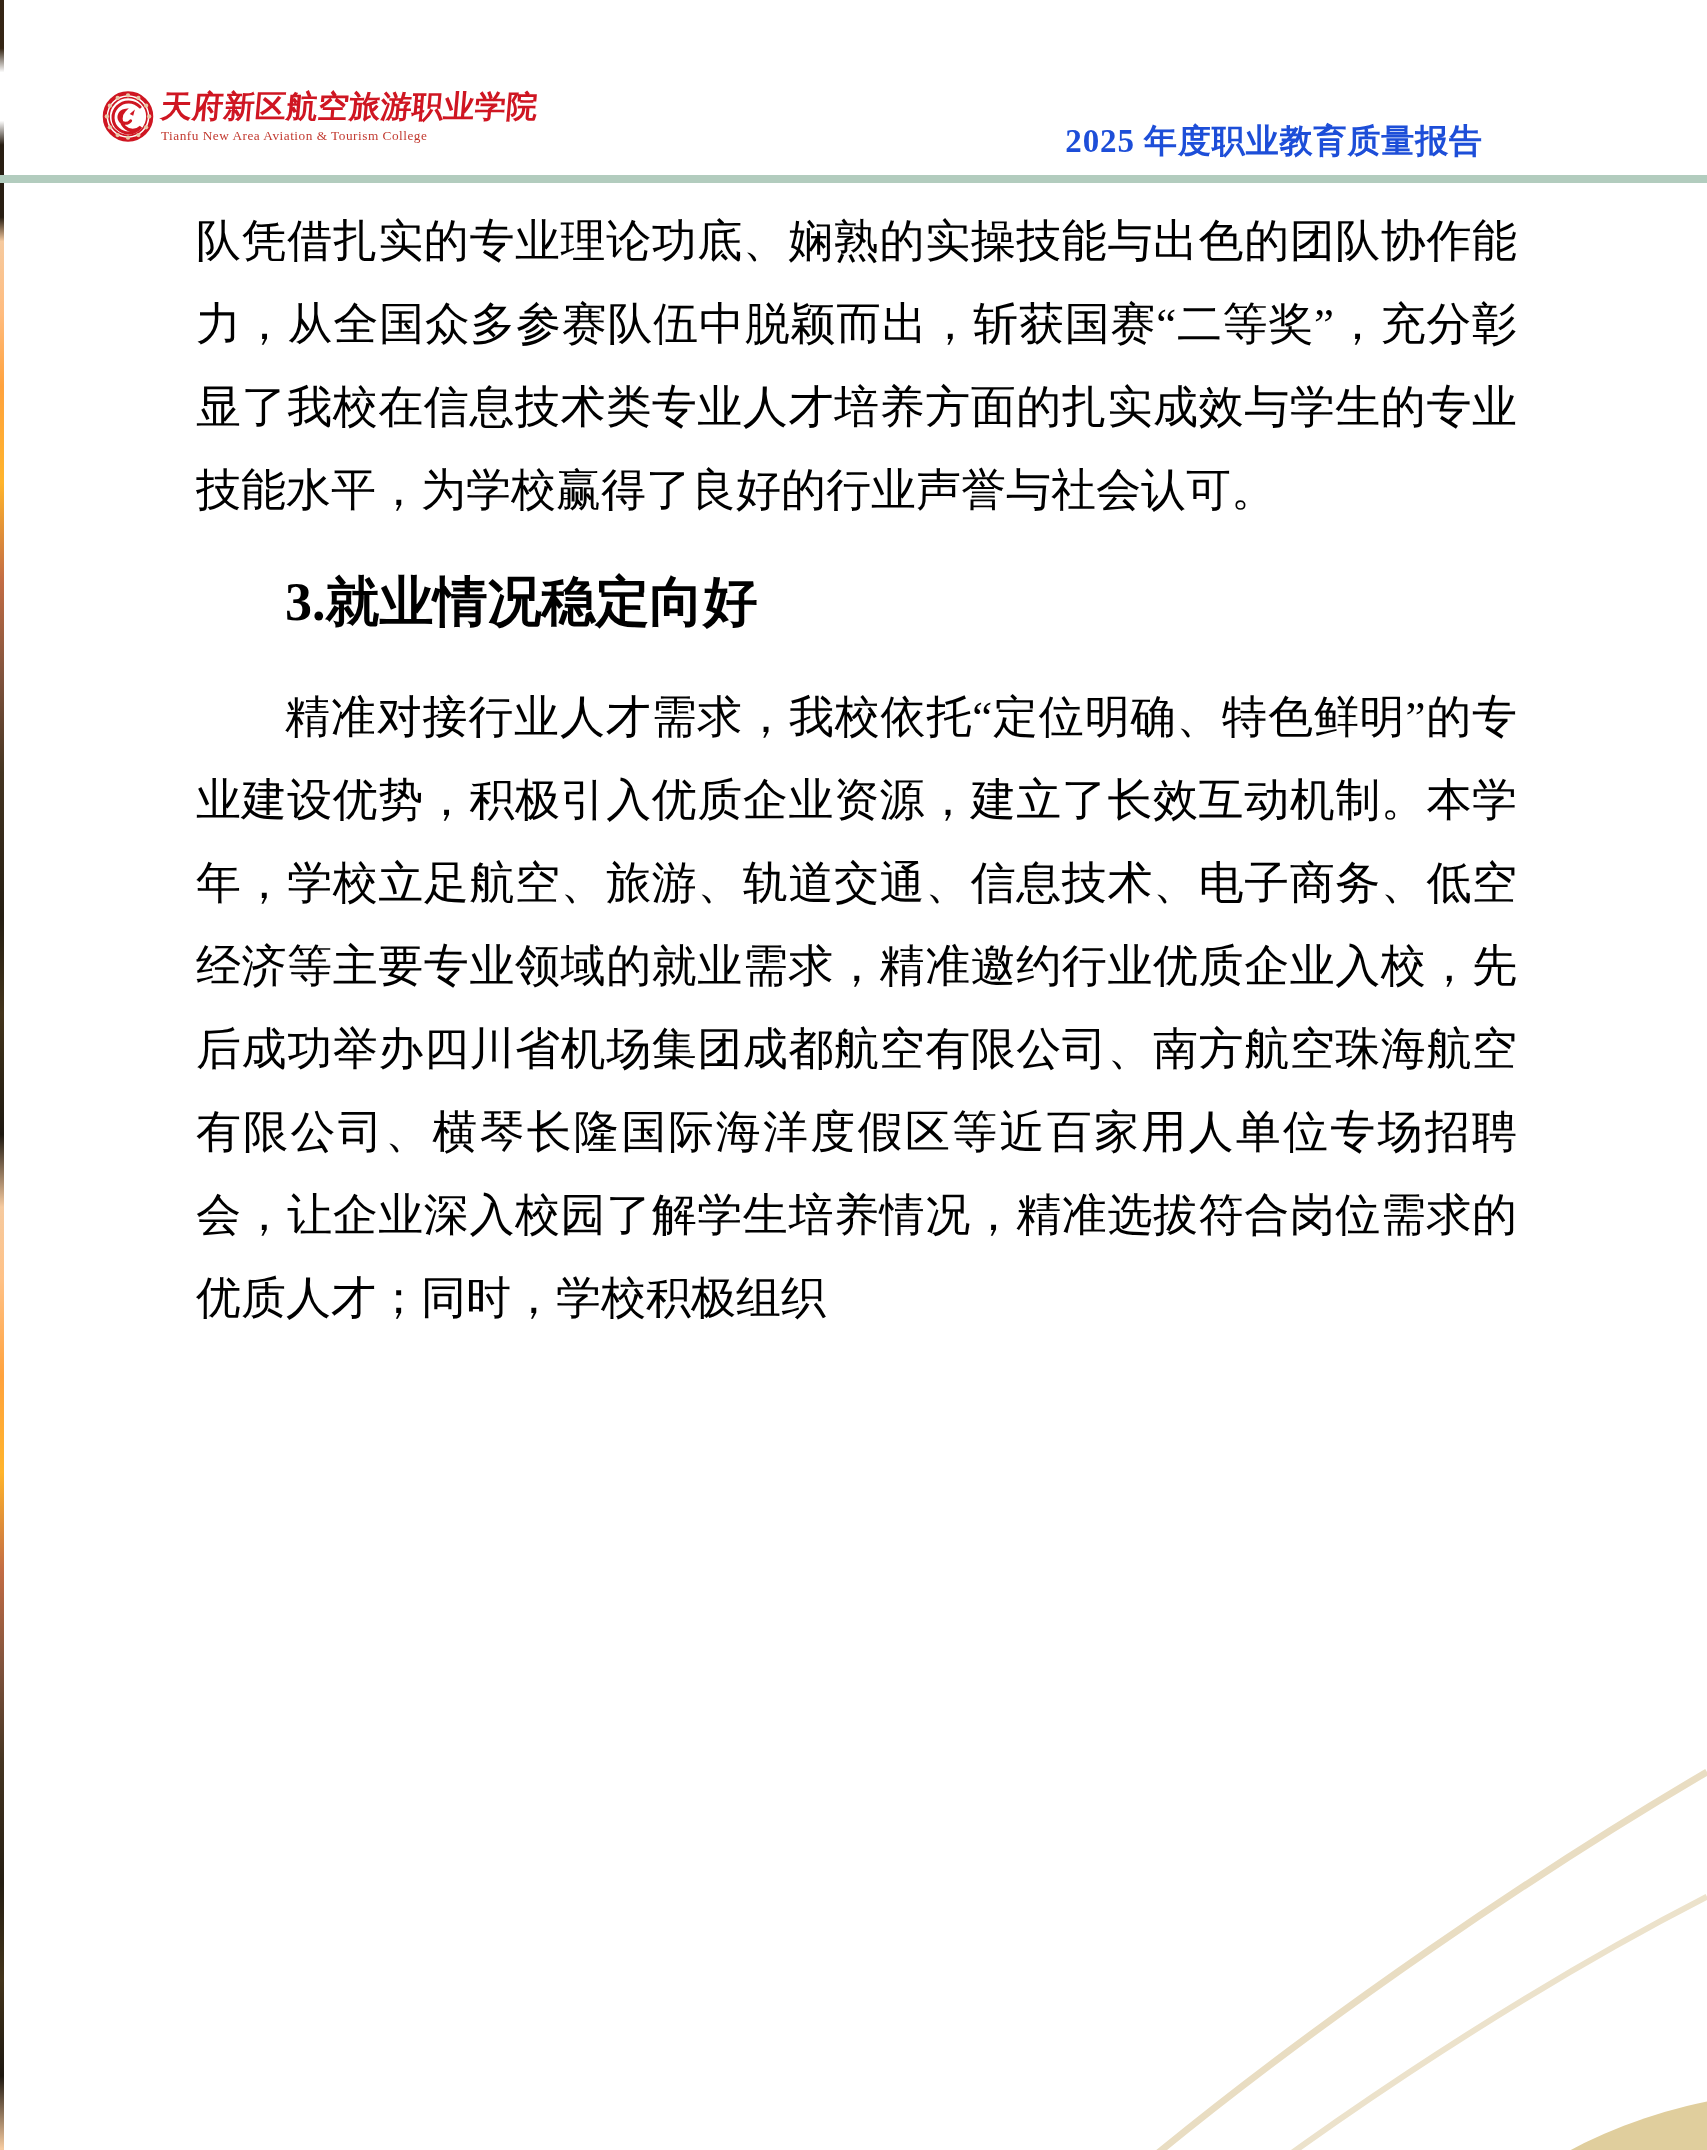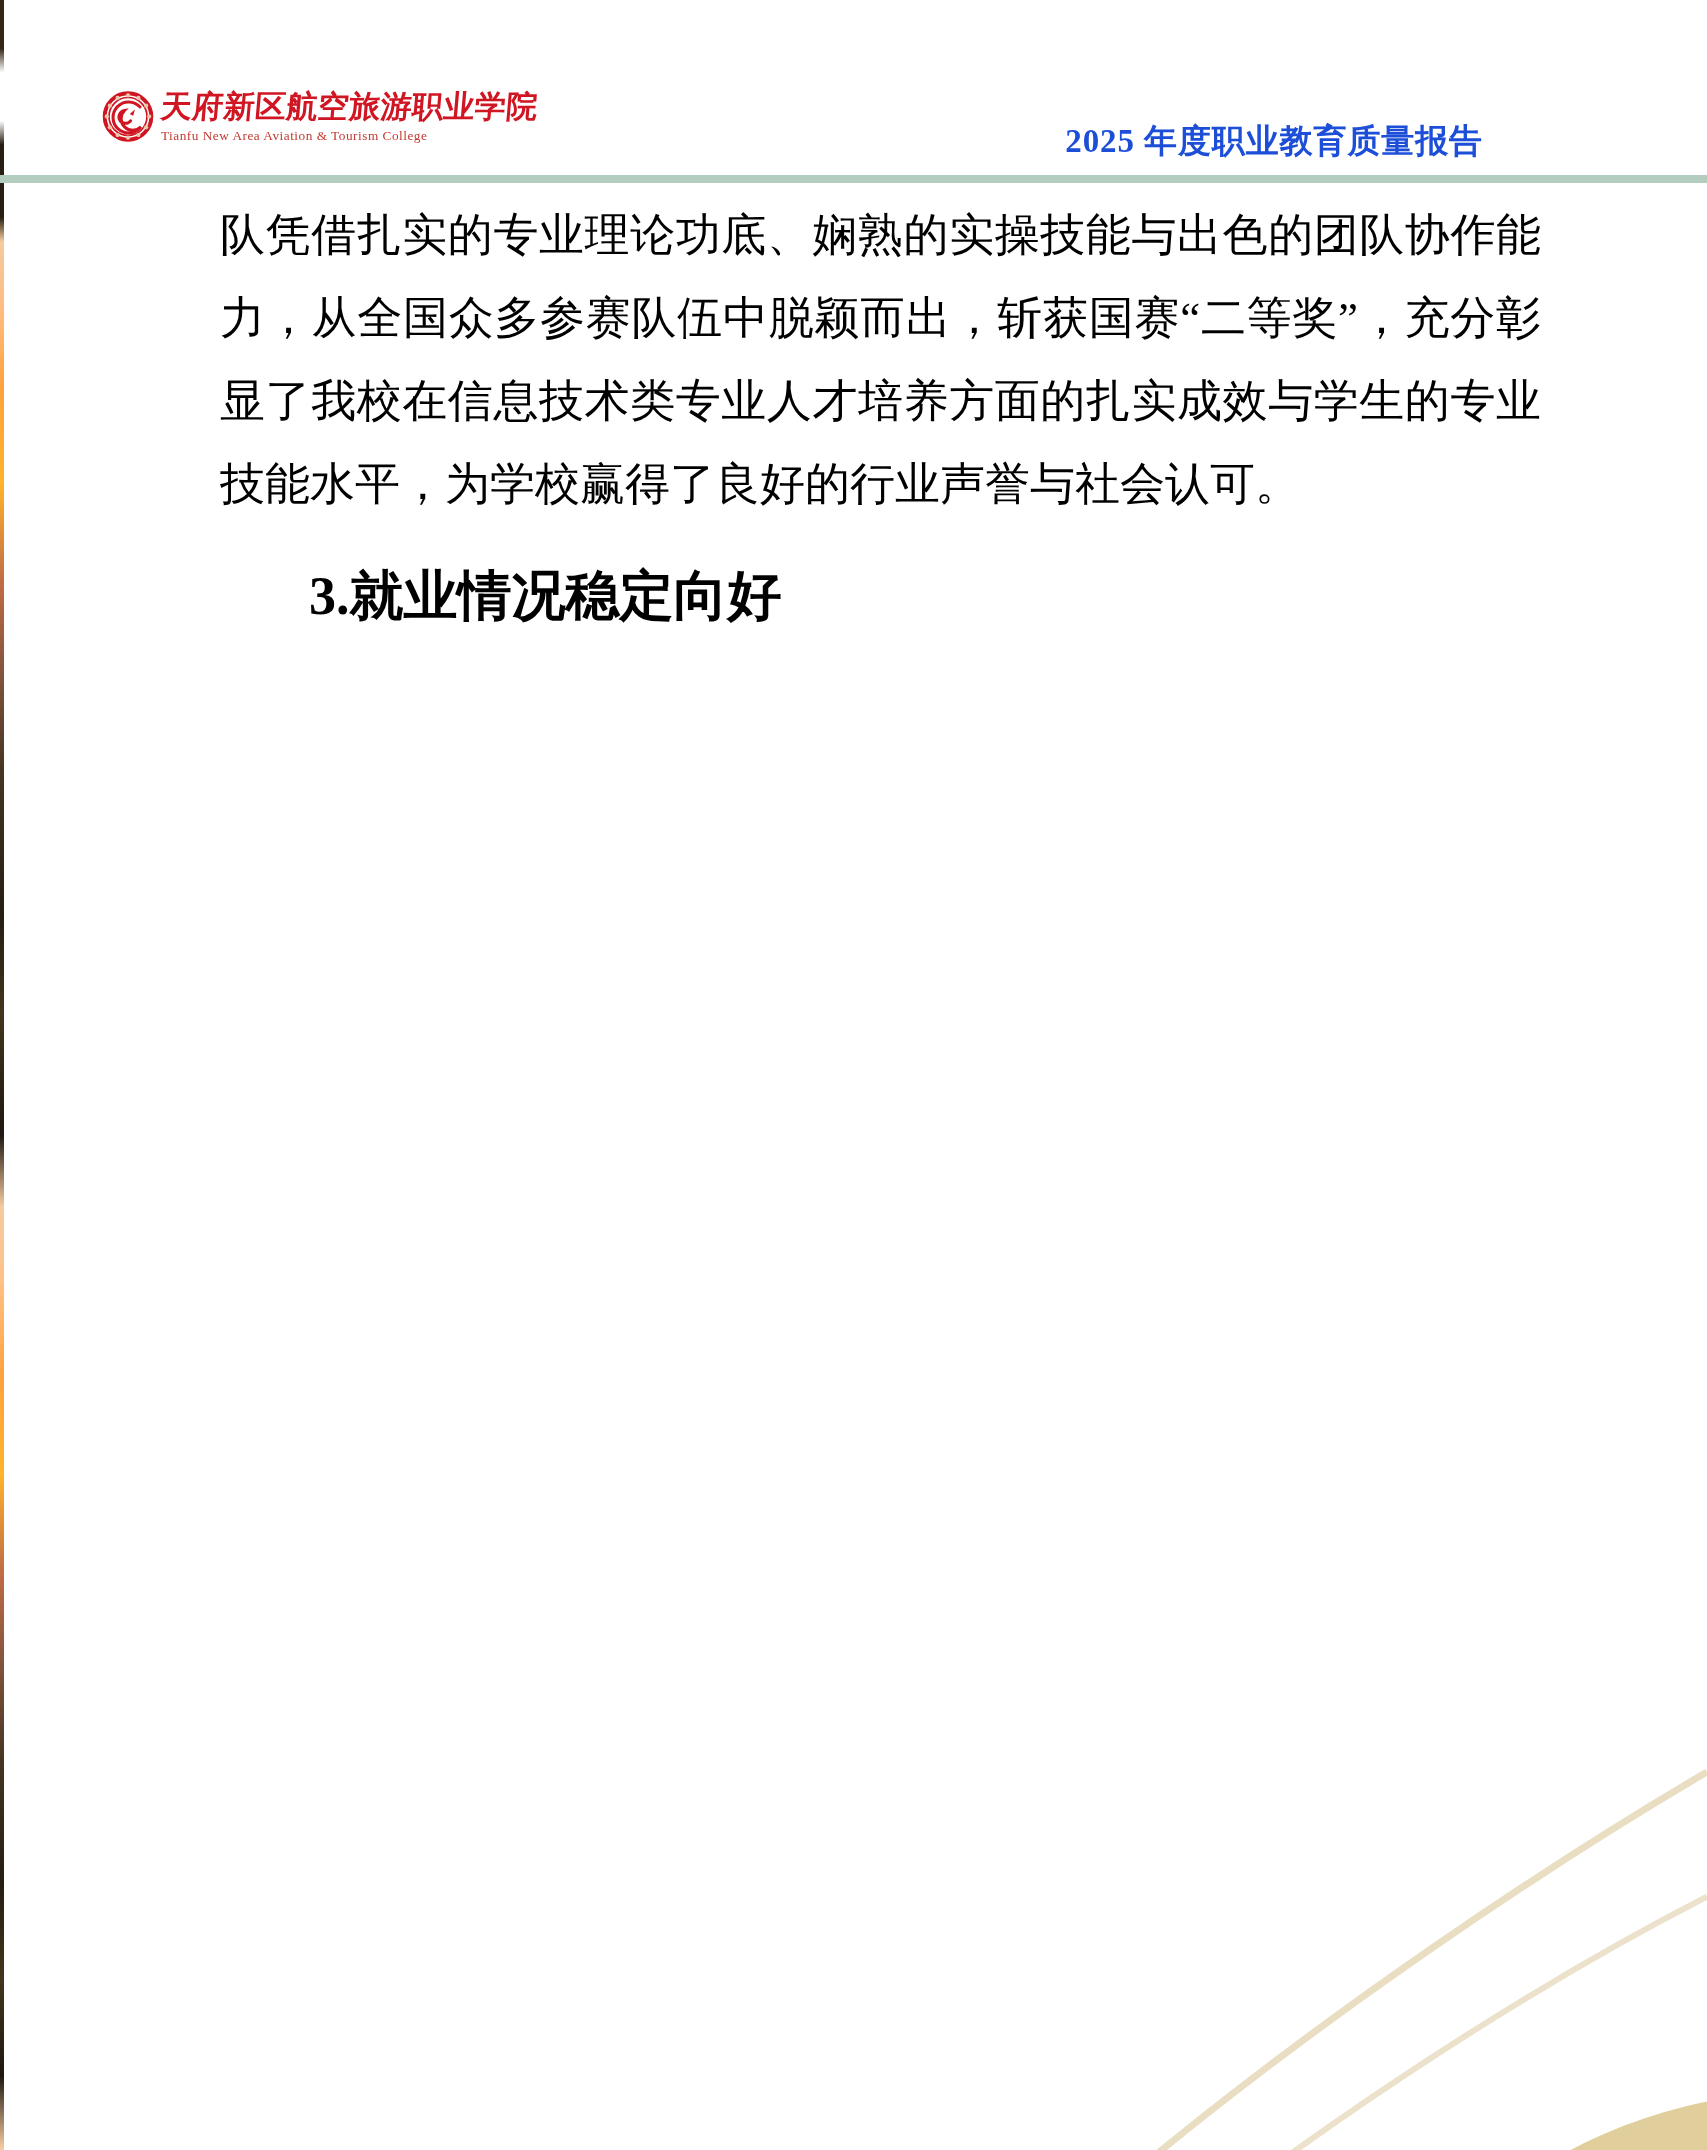--- a/index.html
+++ b/index.html
@@ -115,23 +115,22 @@
     right: 0;
     top: 175px;
     height: 8.2px;
     background: #b2ccbe;
   }
 
   
   .content {
     position: absolute;
     left: 196px;
-    top: 194px;
+    top: 200px;
     width: 1321px;
-    margin-left: 24px;
   }
 
   .para {
     font-size: 45px;
     line-height: 83px;
     color: #000000;
     text-align: justify;
     text-align-last: left;
     text-justify: inter-character;
     letter-spacing: 0px;
@@ -217,16 +216,17 @@
 
   <div class="content">
 
     <p class="para">队凭借扎实的专业理论功底、娴熟的实操技能与出色的团队协作能力，从全国众多参赛队伍中脱颖而出，斩获国赛“二等奖”，充分彰显了我校在信息技术类专业人才培养方面的扎实成效与学生的专业技能水平，为学校赢得了良好的行业声誉与社会认可。</p>
 
     <h3 class="section-heading">3.就业情况稳定向好</h3>
 
 
     <div class="gap-sm"></div>
 
+    <p class="para indent">精准对接行业人才需求，我校依托“定位明确、特色鲜明”的专业建设优势，积极引入优质企业资源，建立了长效互动机制。本学年，学校立足航空、旅游、轨道交通、信息技术、电子商务、低空经济等主要专业领域的就业需求，精准邀约行业优质企业入校，先后成功举办四川省机场集团成都航空有限公司、南方航空珠海航空有限公司、横琴长隆国际海洋度假区等近百家用人单位专场招聘会，让企业深入校园了解学生培养情况，精准选拔符合岗位需求的优质人才；同时，学校积极组织</p>
   </div>
 
 </div>
 
 
 </body></html>

